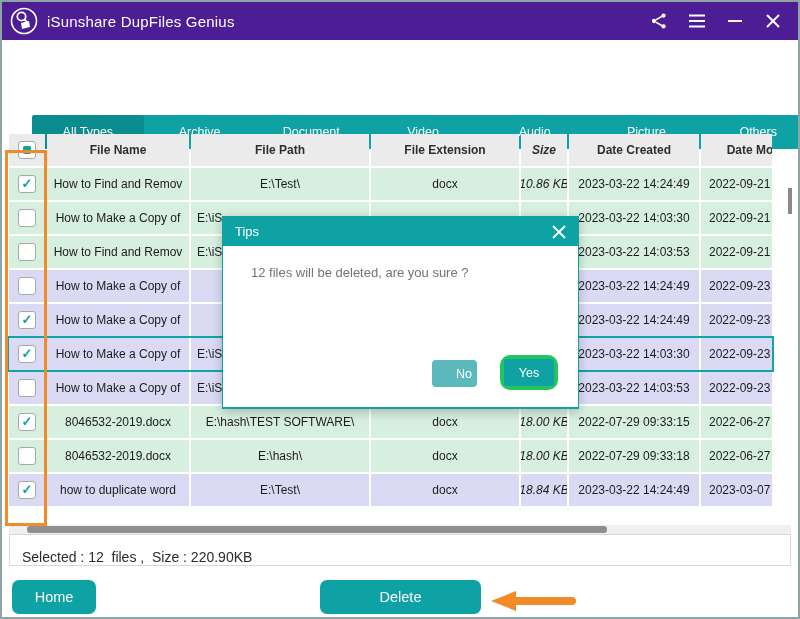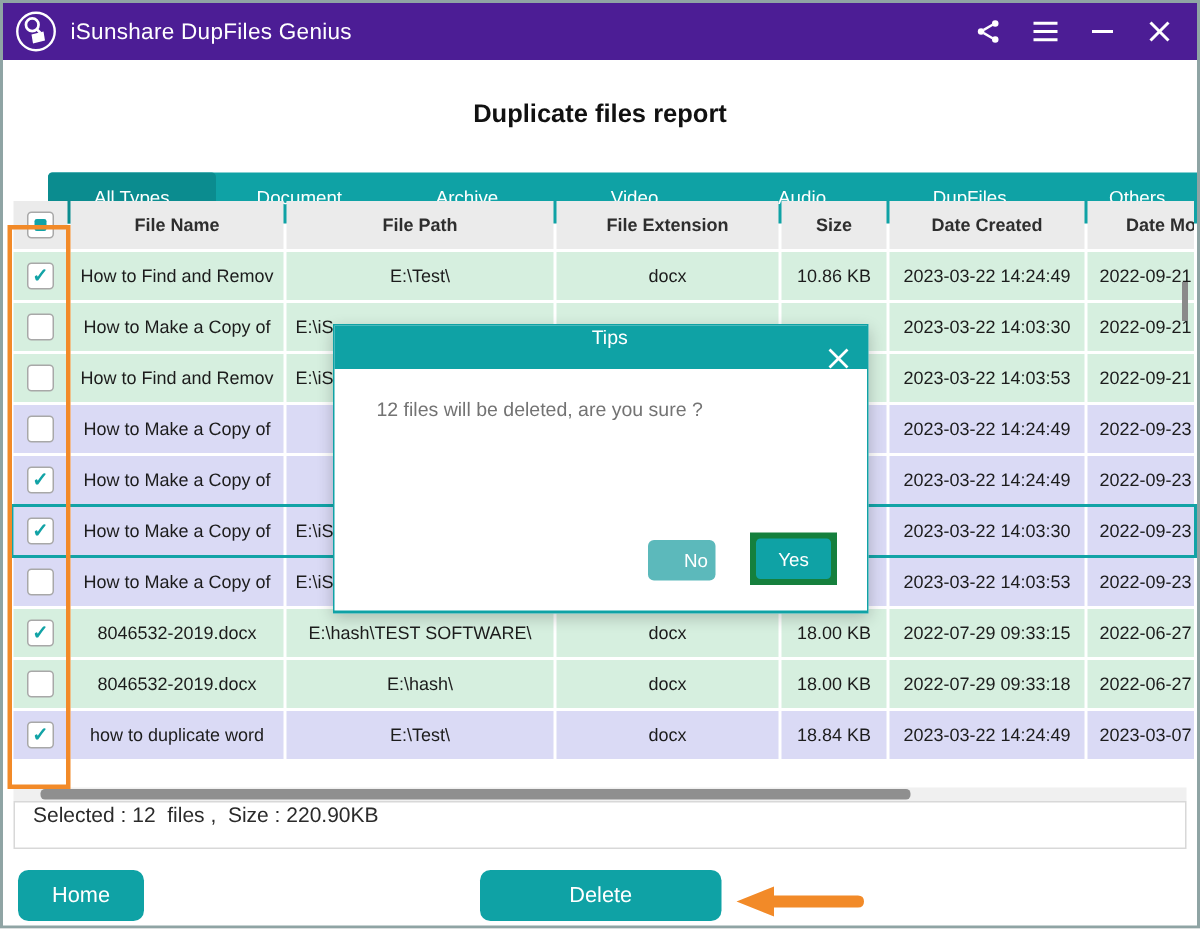--- a/index.html
+++ b/index.html
@@ -23,21 +23,21 @@
   
   .table{position:absolute;left:7px;top:132px;z-index:1;}
   .trow{display:flex;height:32px;margin-bottom:2px;}
   .cell{display:flex;align-items:center;justify-content:center;font-size:12px;color:#1c1c1c;overflow:hidden;white-space:nowrap;box-sizing:border-box;}
   .cell{margin-right:2px;}
   .cell:last-child{margin-right:0;}
   .c-cb{width:36px;}
   .c-name{width:142px;}
   .c-path{width:178px;}
   .c-ext{width:148px;}
-  .c-size{width:70px;}
+  .c-size{width:46px;font-style:italic;}
   .c-created{width:130px;}
   .c-mod{width:71px;justify-content:flex-start;}
   .c-mod .inner{display:block;width:130px;flex:0 0 auto;}
   .trow.header .cell{background:#EBEBEB;color:#2e2e2e;font-weight:700;font-size:12px;}
   .trow.header .c-mod .inner{text-align:center;}
   .trow.tone-green .cell{background:#D6EFDF;}
   .trow.tone-lavender .cell{background:#DADAF5;}
   .trow .c-mod .inner{padding-left:8px;text-align:left;}
   .trow.header .c-mod .inner{padding-left:0;}
   .trow.hl{outline:2px solid #12A3A6;outline-offset:0;}
@@ -50,38 +50,38 @@
 
   
   .cb-highlight{position:absolute;left:3px;top:148px;width:42px;height:376px;border:3px solid #F28A28;box-sizing:border-box;z-index:3;pointer-events:none;}
 
   
   .v-scroll-thumb{position:absolute;left:786px;top:186px;width:4px;height:26px;background:#8a8a8a;z-index:1;}
   .h-scroll{position:absolute;left:7px;top:523px;width:782px;height:9px;background:#f0f0f0;}
   .h-scroll .thumb{position:absolute;left:18px;top:1px;width:580px;height:7px;background:#8f8f8f;border-radius:3px;}
 
   
-  .statusbar{position:absolute;left:7px;top:532px;width:782px;height:32px;background:#ffffff;border:1px solid #d8d8d8;box-sizing:border-box;display:flex;align-items:flex-start;}
+  .statusbar{position:absolute;left:7px;top:532px;width:782px;height:32px;background:#ffffff;border:1px solid #d8d8d8;box-sizing:border-box;display:flex;align-items:flex-end;}
   .statusbar span{font-size:14px;color:#2b2b2b;padding-left:12px;white-space:pre;}
 
   
   .btn{position:absolute;background:#0FA2A5;color:#ffffff;border:none;border-radius:7px;font-size:14.5px;font-family:"Liberation Sans",sans-serif;cursor:pointer;display:flex;align-items:center;justify-content:center;}
   .btn-home{left:10px;top:578px;width:84px;height:34px;}
   .btn-delete{left:318px;top:578px;width:161px;height:34px;text-align:right;}
   .arrow{position:absolute;left:487px;top:587px;z-index:2;}
 
   
   .dialog{position:absolute;left:220px;top:214px;width:357px;height:193px;z-index:10;background:#ffffff;border:1px solid #0FA2A5;border-bottom:2px solid #0FA2A5;box-sizing:border-box;box-shadow:0 3px 10px rgba(0,0,0,.22);}
-  .dialog-header{height:29px;background:#0FA2A5;display:flex;align-items:center;flex-direction:column;}
+  .dialog-header{height:29px;background:#0FA2A5;display:flex;align-items:center;}
   .dialog-title{color:#ffffff;font-size:13px;margin-left:12px;}
   .dialog-close{margin-left:auto;margin-right:10px;width:18px;height:18px;display:flex;align-items:center;justify-content:center;cursor:pointer;}
   .dialog-msg{position:absolute;left:28px;top:48px;font-size:13px;color:#737373;}
   .dlg-btn{position:absolute;border:none;border-radius:4px;color:#ffffff;font-size:12.5px;font-family:"Liberation Sans",sans-serif;cursor:pointer;}
   .dlg-no{left:209px;top:143px;width:45px;height:27px;background:#5CB9BB;padding-left:24px;}
-  .dlg-yes-wrap{position:absolute;left:277px;top:138px;padding:4px;background:#15803d;border-radius:0;}
+  .dlg-yes-wrap{position:absolute;left:277px;top:138px;padding:4px;background:#22c55e;border-radius:10px;}
   .dlg-yes{position:static;display:block;width:50px;height:27px;background:#0FA2A5;border-radius:3px;}
 </style>
 </head>
 <body>
 
 <div class="window">
 
   <div class="titlebar">
     <div class="logo">
       <svg width="28" height="28" viewBox="0 0 28 28">
@@ -116,29 +116,28 @@
       </div>
       <div class="tb-btn">
         <svg width="16" height="16" viewBox="0 0 16 16">
           <line x1="2" y1="2" x2="14" y2="14" stroke="#fff" stroke-width="2"></line>
             <line x1="14" y1="2" x2="2" y2="14" stroke="#fff" stroke-width="2"></line>
         </svg>
       </div>
     </div>
   </div>
 
-  <div class="page-title">Duplicate files report</div>
 
   <div class="tabbar">
     <div class="tab active">All Types</div>
+    <div class="tab">Archive</div>
     <div class="tab">Document</div>
-    <div class="tab">Archive</div>
     <div class="tab">Video</div>
     <div class="tab">Audio</div>
-    <div class="tab">DupFiles</div>
+    <div class="tab">Picture</div>
     <div class="tab">Others</div>
   </div>
 
   <div class="table">
     <div class="trow header">
       <div class="cell c-cb">
         <div class="checkbox">
             <span class="indet"></span>
           </div>
       </div>

